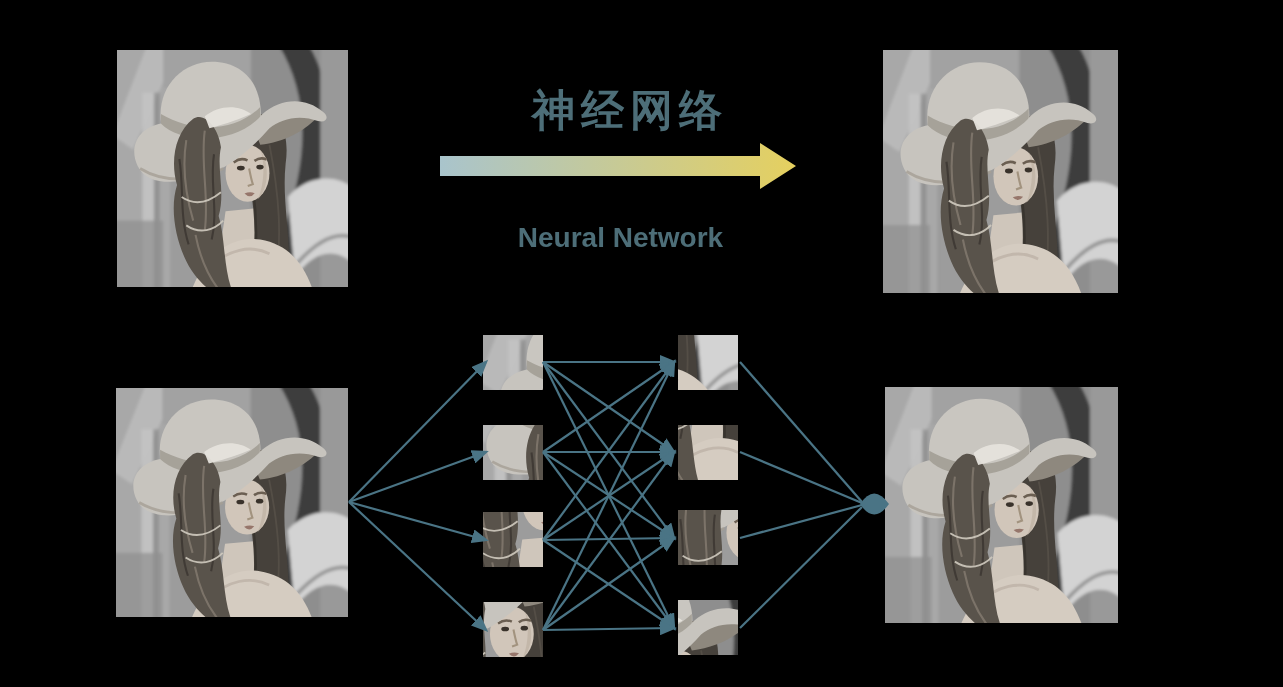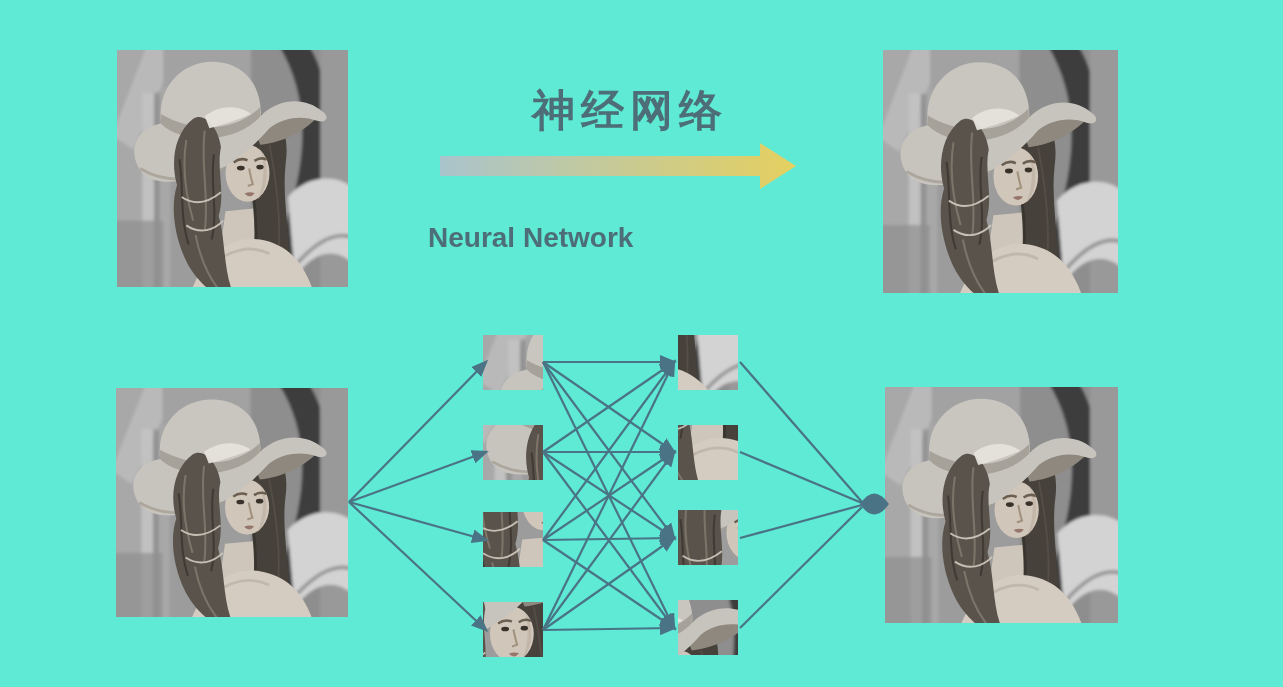--- a/index.html
+++ b/index.html
@@ -1,25 +1,25 @@
 <!DOCTYPE html>
 <html style="--accent-color: #4d6e78; --line-color: #4a7485; --grad-start: #a9c4cc; --grad-end: #e5d05f;"><head>
 <meta charset="utf-8">
 <style>
   html,body{margin:0;padding:0;background:#ffffff;}
   .canvas{
-    position:relative;width:1283px;height:687px;background:#5eead4;
+    position:relative;width:1283px;height:687px;background:#000000;
     overflow:hidden;font-family:"Liberation Sans","DejaVu Sans",sans-serif;
   }
   .title-zh{
     position:absolute;left:430px;top:82px;width:400px;text-align:center;
     font-size:43px;font-weight:bold;letter-spacing:6px;color:var(--accent-color,#4d6e78);
   }
   .title-en{
-    position:absolute;left:428px;top:222px;width:385px;
+    position:absolute;left:428px;top:222px;width:385px;text-align:center;
     font-size:28px;font-weight:bold;color:var(--accent-color,#4d6e78);
   }
   .flow-arrow{position:absolute;left:438px;top:140px;width:360px;height:52px;}
   figure{margin:0;padding:0;}
   .lena{position:absolute;background:#fff;}
   .lena svg{display:block;width:100%;height:100%;}
   .patch{position:absolute;width:60px;height:55px;background:#fff;}
   .patch svg{display:block;width:100%;height:100%;}
   .net{position:absolute;left:0;top:0;width:1283px;height:687px;pointer-events:none;}
   .net .ln{stroke:var(--line-color,#4a7485);stroke-width:2.2;fill:none;}

